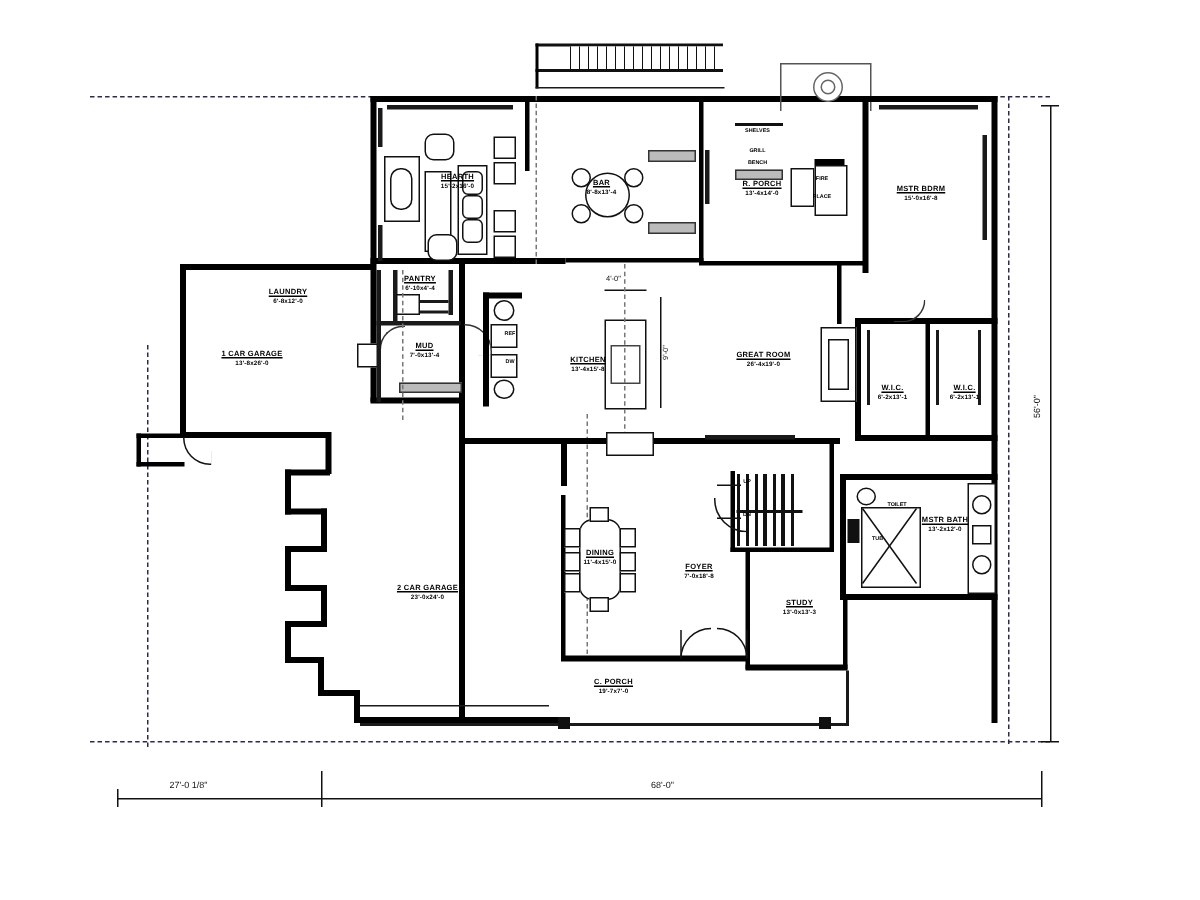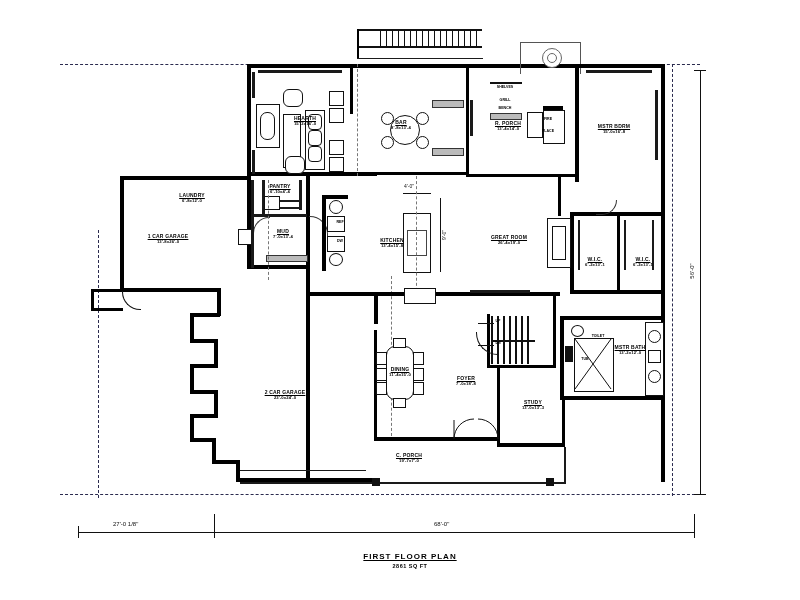--- a/index.html
+++ b/index.html
@@ -357,18 +357,14 @@
       <div class="abs" style="left: 528px; top: 117px; width: 40px; text-align: center; font-size: 3.6px; font-weight: bold; color: rgb(0, 0, 0); white-space: nowrap;">FIRE</div>
       <div class="abs" style="left: 528px; top: 129px; width: 40px; text-align: center; font-size: 3.6px; font-weight: bold; color: rgb(0, 0, 0); white-space: nowrap;">PLACE</div>
       <div class="abs" style="left: 320px; top: 220px; width: 40px; text-align: center; font-size: 3.6px; font-weight: bold; color: rgb(0, 0, 0); white-space: nowrap;">REF</div>
       <div class="abs" style="left: 320px; top: 239px; width: 40px; text-align: center; font-size: 3.6px; font-weight: bold; color: rgb(0, 0, 0); white-space: nowrap;">DW</div>
       <div class="abs" style="left: 578px; top: 334px; width: 40px; text-align: center; font-size: 3.6px; font-weight: bold; color: rgb(0, 0, 0); white-space: nowrap;">TOILET</div>
       <div class="abs" style="left: 565px; top: 357px; width: 40px; text-align: center; font-size: 3.6px; font-weight: bold; color: rgb(0, 0, 0); white-space: nowrap;">TUB</div>
       <div class="abs" style="left: 478px; top: 319px; width: 40px; text-align: center; font-size: 3.6px; font-weight: bold; color: rgb(0, 0, 0); white-space: nowrap;">UP</div>
       <div class="abs" style="left: 478px; top: 341px; width: 40px; text-align: center; font-size: 3.6px; font-weight: bold; color: rgb(0, 0, 0); white-space: nowrap;">DN</div>
     </div>
 
-  <div id="title-block" style="left:330px;top:552px;width:160px;">
-    <div class="t1">FIRST FLOOR PLAN</div>
-    <div class="t2">2861 SQ FT</div>
-  </div>
 
 </div>
 
 </body></html>

